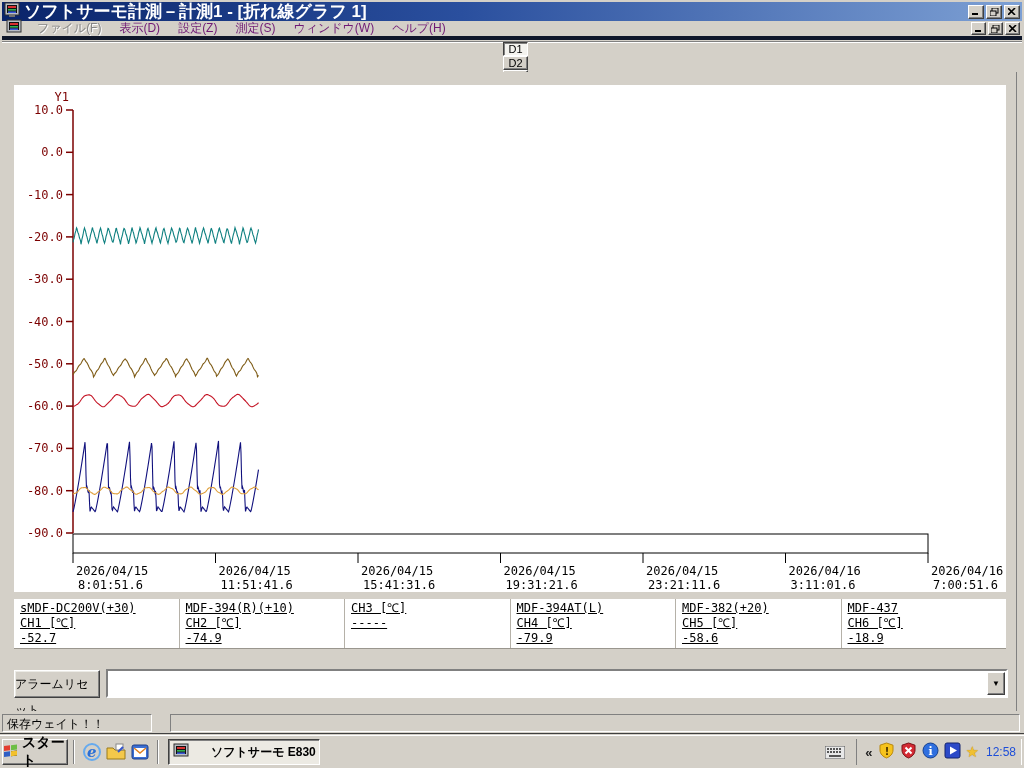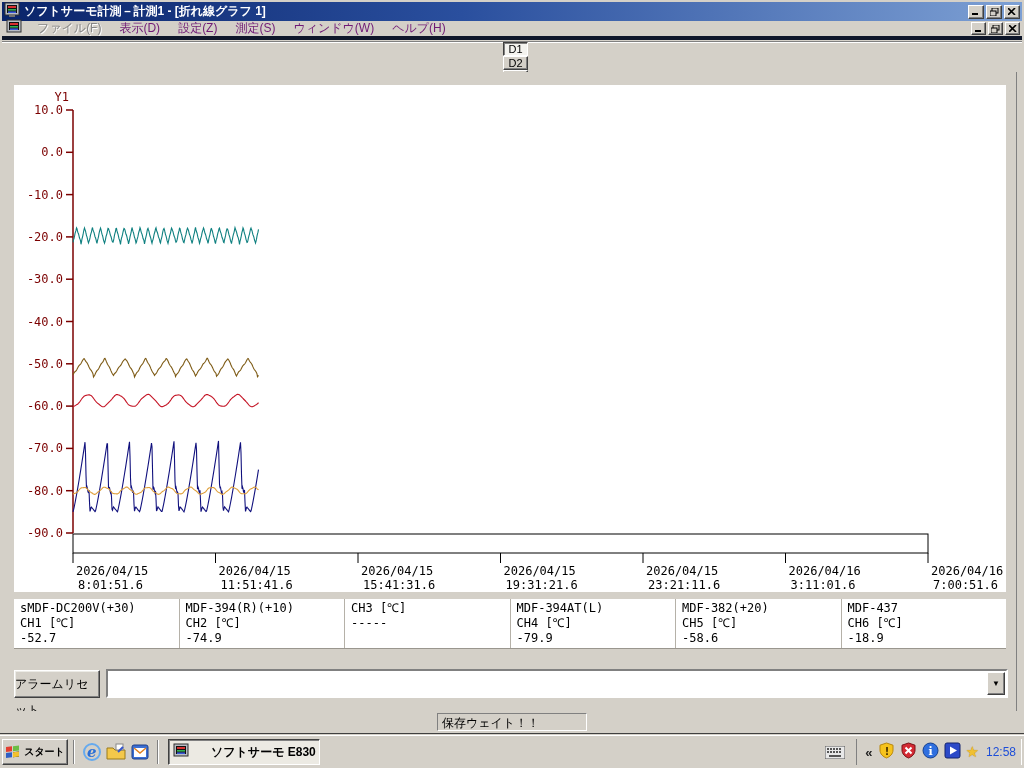--- a/index.html
+++ b/index.html
@@ -6,21 +6,21 @@
   html,body { width:1024px; height:768px; overflow:hidden; background:#404040;
               font-family:"Liberation Sans","DejaVu Sans",sans-serif; }
   .screen { position:absolute; left:0; top:0; width:1024px; height:768px; background:#d4d0c8; }
 
   
   .window { position:absolute; left:0; top:0; width:1024px; height:734px; background:#d4d0c8;
             border-bottom:1px solid #404040; }
   .titlebar { position:absolute; left:2px; top:2px; width:1020px; height:19px;
               background:linear-gradient(90deg,#0a246a 0%,#2a4f9e 45%,#7da0d4 100%);
               display:flex; align-items:center; padding:0 2px; }
-  .titlebar .title { color:#fff; font-weight:bold; font-size:12px; margin-left:4px; flex:1;
+  .titlebar .title { color:#fff; font-weight:bold; font-size:17px; margin-left:4px; flex:1;
                      white-space:nowrap; overflow:hidden; }
   .winbtns { display:flex; gap:2px; }
   .wbtn { width:16px; height:14px; background:#d4d0c8; border:1px solid;
           border-color:#fff #404040 #404040 #fff; box-shadow:inset -1px -1px 0 #808080;
           display:flex; align-items:center; justify-content:center; }
   .wbtn.small { width:15px; height:13px; }
 
   .menubar { position:absolute; left:2px; top:21px; width:1020px; height:19px; background:#d4d0c8;
              display:flex; align-items:center; border-bottom:4px solid #0f172a; }
   .menubar .mdi-icon { margin:0 6px 0 4px; }
@@ -43,49 +43,49 @@
   
   .client { position:absolute; left:2px; top:72px; width:1020px; height:639px; background:#d4d0c8; }
   .client-right-edge { position:absolute; left:1014px; top:0; width:1px; height:639px; background:#808080; }
 
   .chart-panel { position:absolute; left:12px; top:13px; width:992px; height:507px; background:#fff; }
   .chart-panel svg text { font-family:"DejaVu Sans Mono","Liberation Mono",monospace; font-size:12px; }
 
   .legend { position:absolute; left:12px; top:527px; width:992px; height:50px; background:#fff;
             display:flex; border-bottom:1px solid #9a968e; }
   .legend-cell { flex:1; padding:2px 15px 0 6px; font-family:"DejaVu Sans Mono","Liberation Mono",monospace;
-                 font-size:12px; line-height:15px; white-space:nowrap; overflow:hidden; }
+                 font-size:12px; line-height:15px; white-space:nowrap; overflow:hidden;text-decoration:underline; }
   .legend-cell + .legend-cell { border-left:1px solid #b5b1a8; }
 
   .alarm-row { position:absolute; left:0; top:590px; width:1020px; height:40px; }
   .alarm-btn { position:absolute; left:12px; top:8px; width:86px; height:28px; background:#d4d0c8;
                border:1px solid; border-color:#fff #404040 #404040 #fff;
                box-shadow:inset -1px -1px 0 #808080, inset 1px 1px 0 #ecebe6;
                font-size:12px; line-height:26px; }
   .alarm-combo { position:absolute; left:104px; top:7px; width:902px; height:29px; background:#fff;
                  border:2px solid; border-color:#808080 #fff #fff #808080; }
   .combo-value { position:absolute; left:3px; top:3px; right:22px; font-size:12px; height:19px; }
   .combo-arrow { position:absolute; right:1px; top:1px; width:18px; height:23px; background:#d4d0c8;
                  border:1px solid; border-color:#fff #404040 #404040 #fff;
                  box-shadow:inset -1px -1px 0 #808080; text-align:center; font-size:8px; line-height:22px; }
 
   .statusbar { position:absolute; left:2px; top:711px; width:1020px; height:21px; background:#d4d0c8;
-               display:flex; align-items:center; gap:18px; padding-top:2px;flex-direction:column; }
+               display:flex; align-items:center; gap:18px; padding-top:2px; }
   .status-panel { height:18px; border:1px solid; border-color:#808080 #fff #fff #808080;
                   font-size:12px; padding:1px 4px; white-space:nowrap; }
   .status-panel.p1 { width:150px; }
   .status-panel.p2 { flex:1; margin-right:2px; }
 
   
   .taskbar { position:absolute; left:0; top:735px; width:1024px; height:33px; background:#d4d0c8;
              border-top:1px solid #fff; display:flex; align-items:center; padding:0 2px; }
   .start-btn { width:66px; height:26px; background:#d4d0c8; border:1px solid;
                border-color:#fff #404040 #404040 #fff; box-shadow:inset -1px -1px 0 #808080;
                display:flex; align-items:center; justify-content:center; gap:3px;
-               font-weight:bold; font-size:10px; }
+               font-weight:bold; font-size:14px; }
   .tb-sep { width:2px; height:24px; margin:0 5px; border-left:1px solid #808080; border-right:1px solid #fff; }
   .ql { width:24px; height:24px; display:flex; align-items:center; justify-content:center; }
   .task-btn { width:152px; height:26px; margin-left:4px; background:#eceae3;
               border:1px solid; border-color:#404040 #fff #fff #404040;
               box-shadow:inset 1px 1px 0 #808080;
               display:flex; align-items:center; gap:22px; padding:0 4px;
               font-weight:bold; font-size:12px; white-space:nowrap; }
   .tray { margin-left:auto; display:flex; align-items:center; gap:4px; }
   .kbd-panel { width:26px; height:24px; display:flex; align-items:center; justify-content:center; margin-right:4px; }
   .tray-panel { display:flex; align-items:center; gap:5px; border-left:1px solid #808080;

